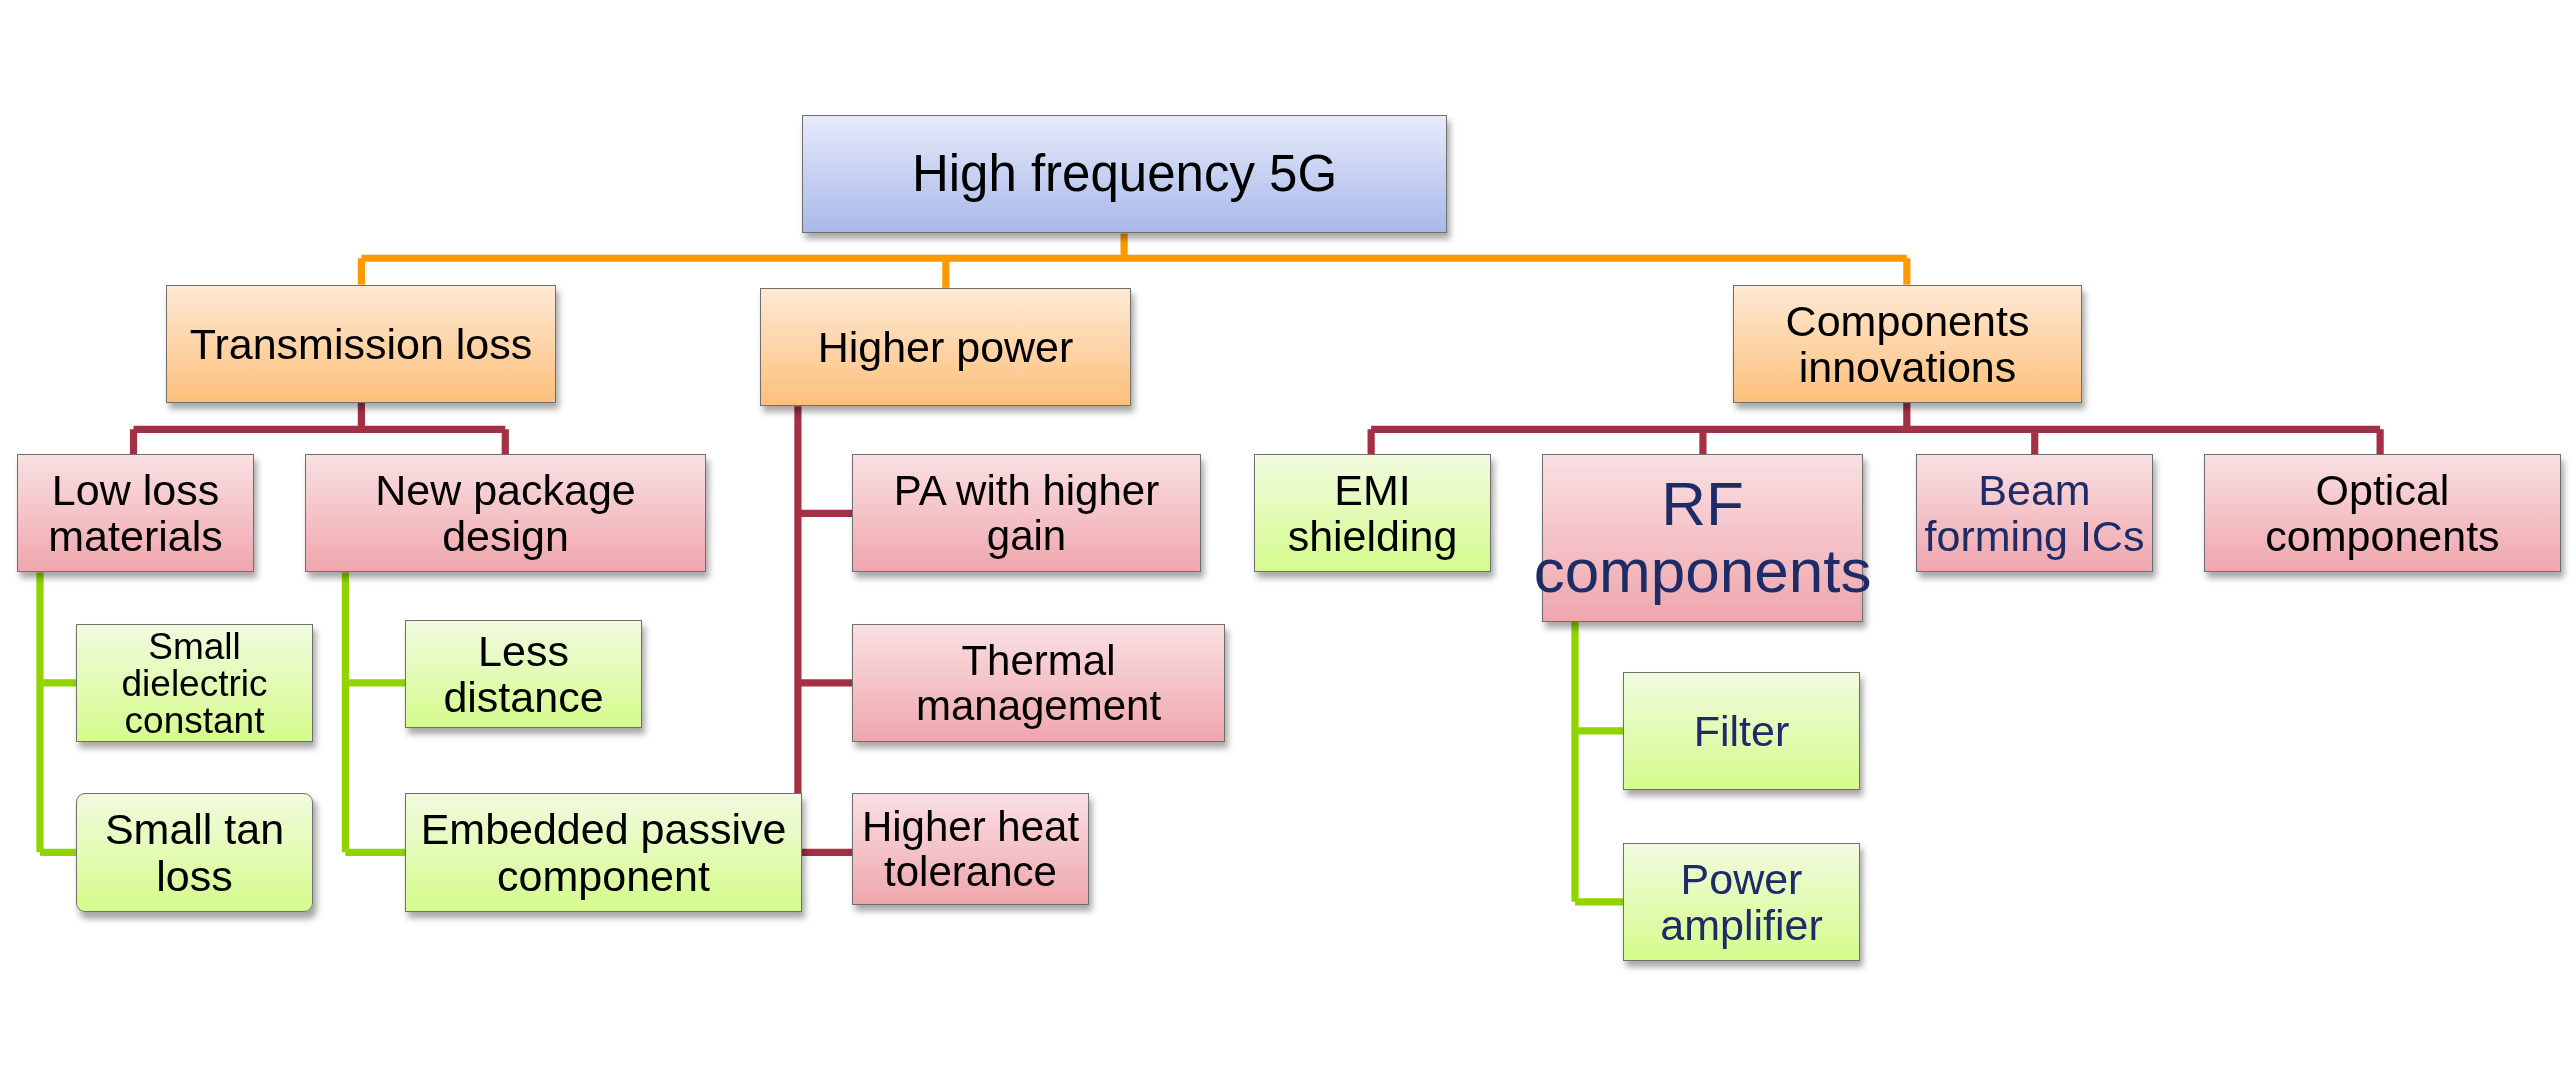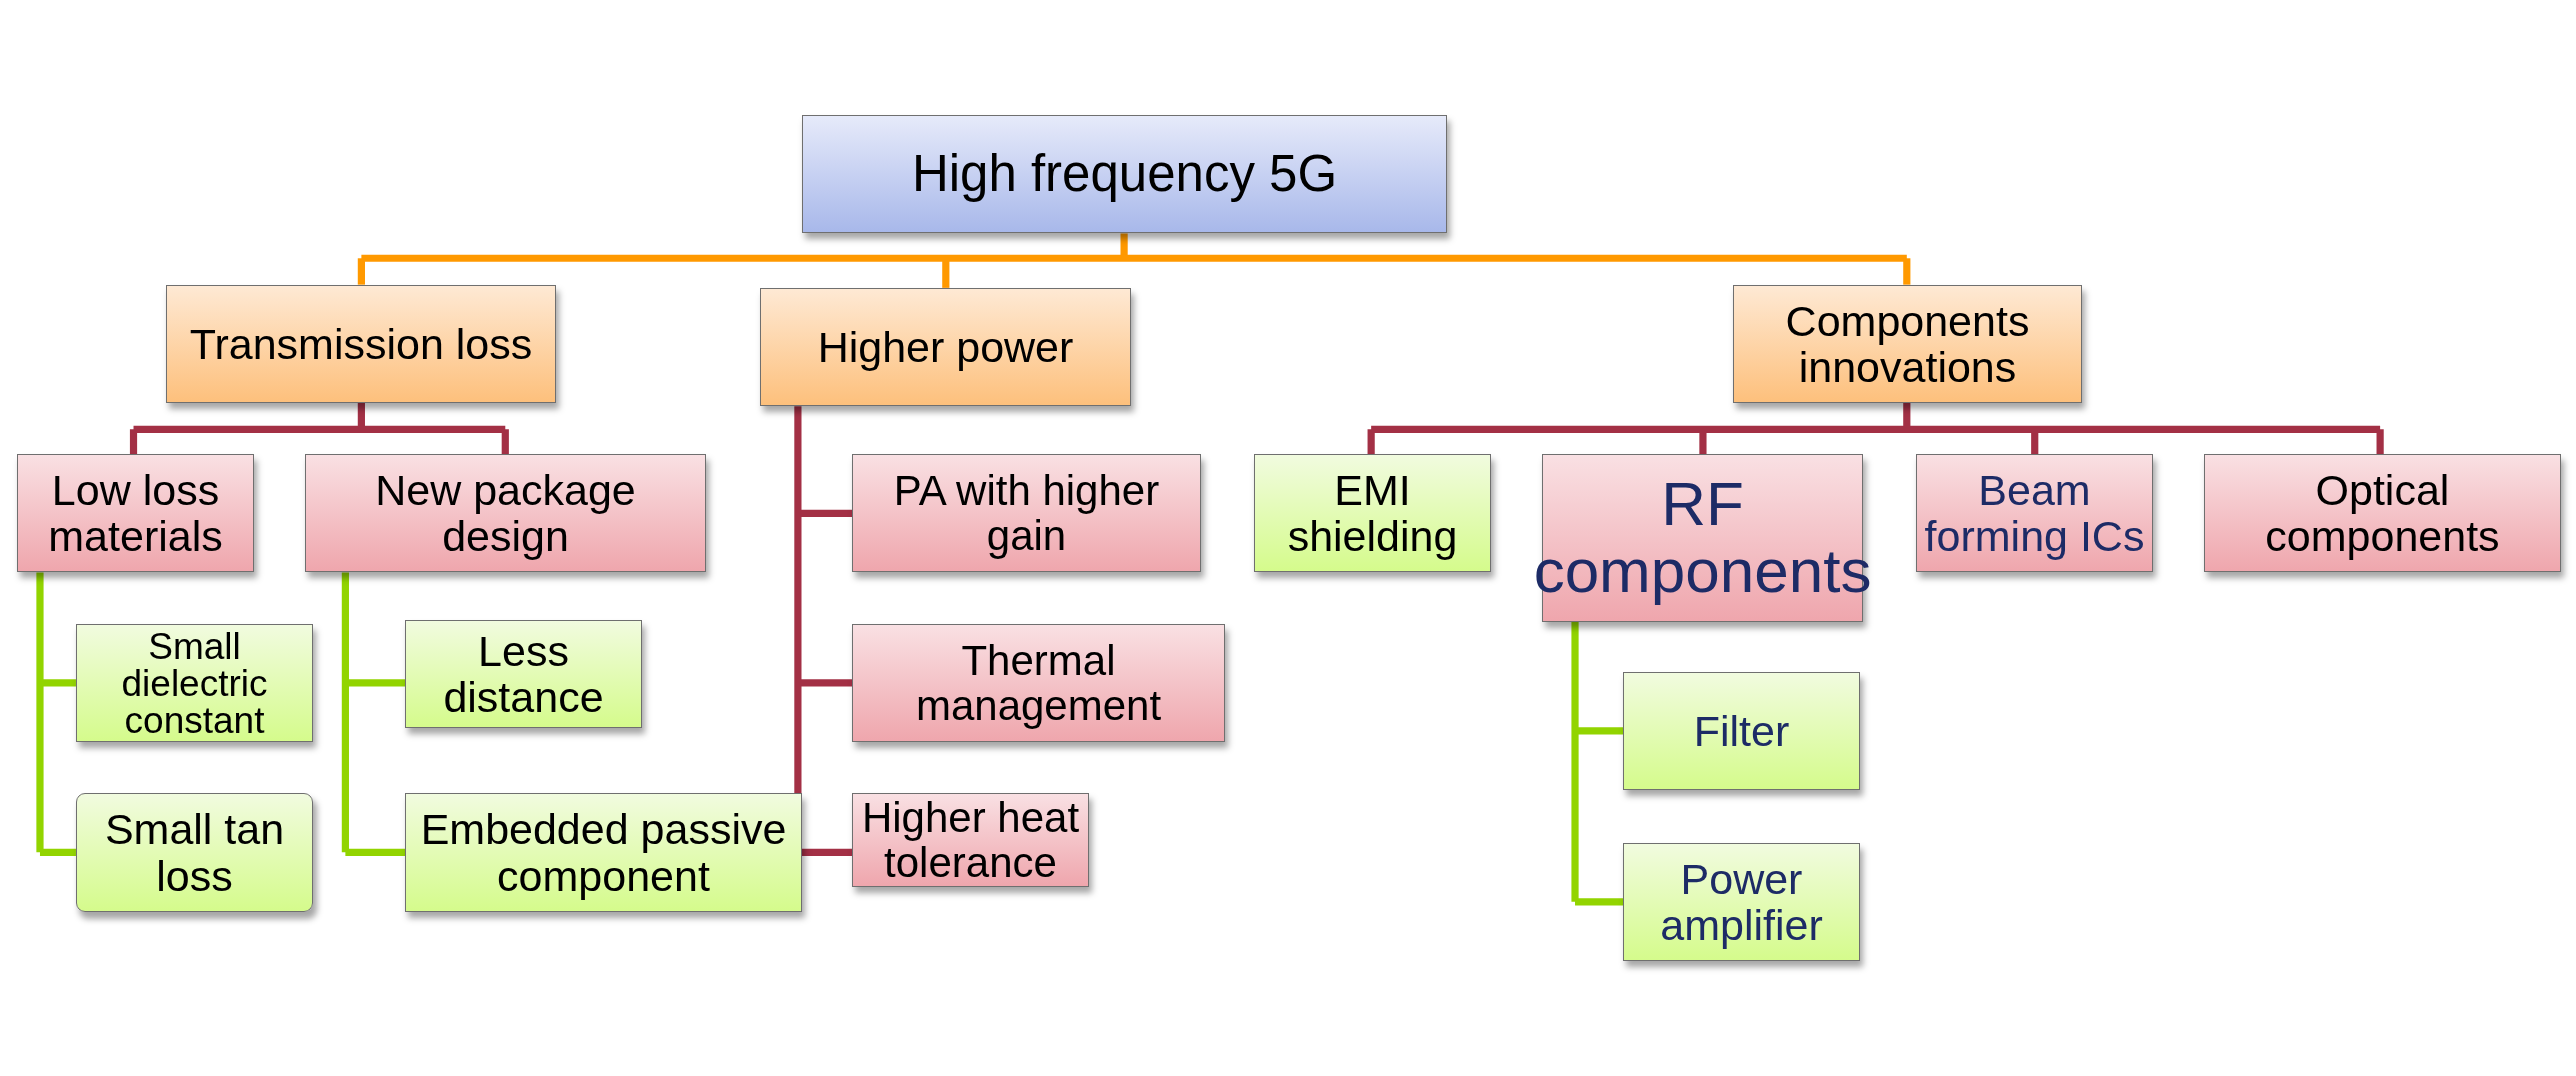--- a/index.html
+++ b/index.html
@@ -83,21 +83,21 @@
   </div>
 
   <div class="node pink" style="left:852px;top:454px;width:349px;height:118px;font-size:42px;">
     <span>PA with higher
 gain</span>
   </div>
   <div class="node pink" style="left:852px;top:624px;width:373px;height:118px;font-size:42px;">
     <span>Thermal
 management</span>
   </div>
-  <div class="node pink" style="left:852px;top:793px;width:237px;height:94px;font-size:42px;text-align:center;">
+  <div class="node pink" style="left:852px;top:793px;width:237px;height:112px;font-size:42px;text-align:center;">
     <span>Higher heat
 tolerance</span>
   </div>
 
   <div class="node green" style="left:1254px;top:454px;width:237px;height:118px;font-size:43px;">
     <span>EMI
 shielding</span>
   </div>
   <div class="node pink navy" style="left:1542px;top:454px;width:321px;height:168px;font-size:62px;">
     <span>RF

